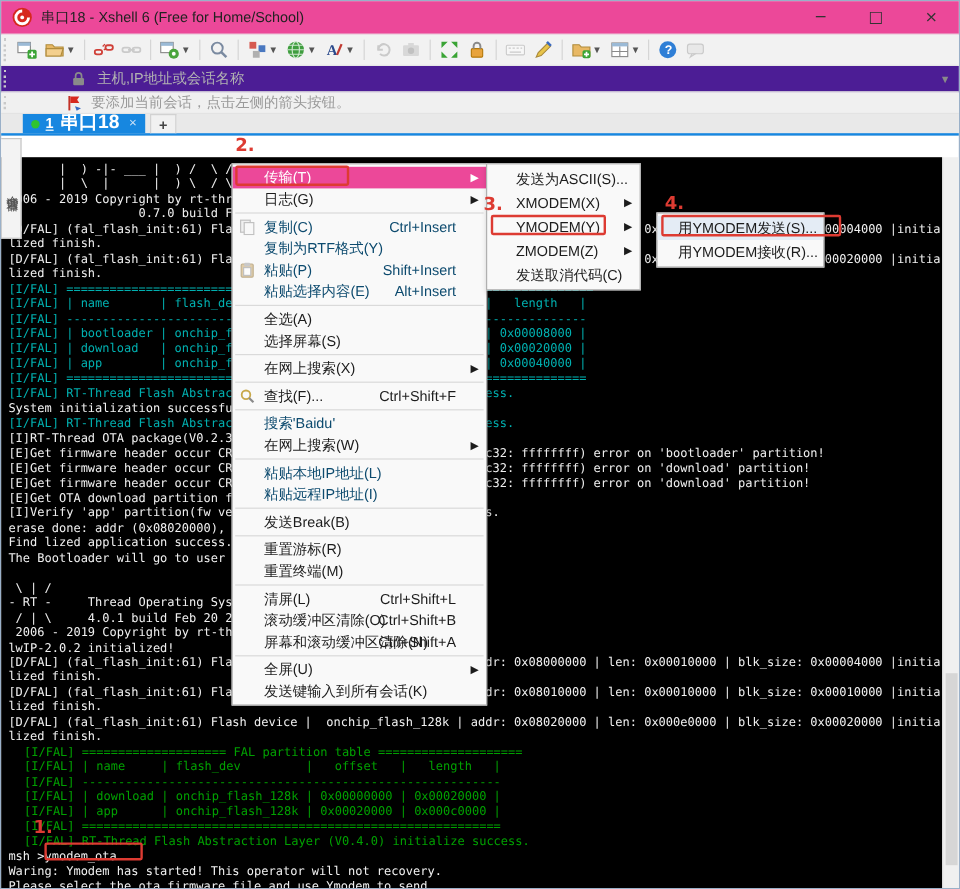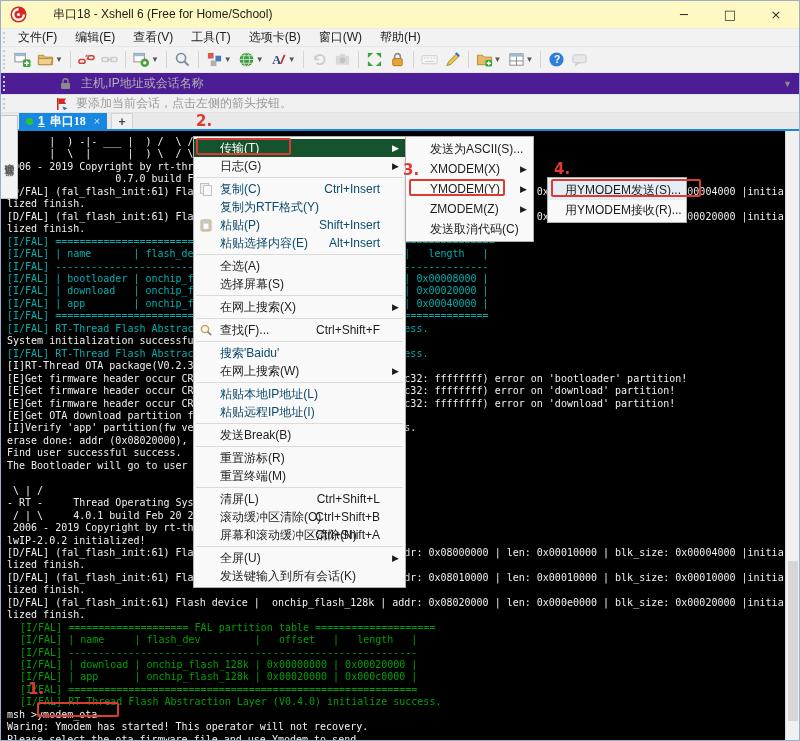--- a/index.html
+++ b/index.html
@@ -1,21 +1,21 @@
 <!DOCTYPE html>
 <html><head>
 <meta charset="utf-8">
 <style>
   * { margin:0; padding:0; box-sizing:border-box; }
   html,body { width:800px; height:741px; overflow:hidden; }
   body { font-family:"Liberation Sans","DejaVu Sans",sans-serif; font-size:12px; position:relative; background:#fff; }
   .win { position:absolute; inset:0; border:1px solid #9ab0c8; background:#fff; }
 
   
-  .titlebar { height:28px; background:#fef9c3; display:flex; align-items:center; border-bottom:1px solid #ececec;gap:19px; }
+  .titlebar { height:28px; background:#ec4899; display:flex; align-items:center; border-bottom:1px solid #ececec; }
   .app-icon { width:17px; height:17px; margin:0 7px 0 9px; display:inline-block; }
   .title { color:#222; font-size:12px; }
   .win-controls { margin-left:auto; display:flex; height:100%; }
   .wc { width:46px; height:100%; display:flex; align-items:center; justify-content:center; color:#333; font-size:13px; font-family:"DejaVu Sans",sans-serif; }
 
   
   .menubar { height:18px; background:#f2f2f2; display:flex; align-items:center; border-bottom:1px solid #e7e7e7; padding-left:8px; position:relative; }
   .menubar .grip, .toolbar .grip, .addressbar .grip, .notifbar .grip { position:absolute; left:2px; top:3px; bottom:3px; width:3px; border-left:2px dotted #c9c9c9; }
   .mb-item { padding:0 9px; color:#222; height:100%; display:flex; align-items:center; }
 
@@ -36,21 +36,21 @@
   
   .notifbar { height:18px; background:#f0f0f0; border-bottom:1px solid #e3e3e3; display:flex; align-items:center; position:relative; }
   .notif-flag { margin-left:54px; width:14px; height:14px; }
   .notif-text { color:#9a9a9a; margin-left:7px; }
 
   
   .tabbar { height:18px; background:#e9e9e9; border-bottom:2px solid #1787e0; display:flex; align-items:flex-end; padding-left:18px; }
   .tab.active { height:16px; background:#1787e0; color:#fff; font-weight:bold; display:flex; align-items:center; padding:0 7px; gap:5px; }
   .tab-dot { width:7px; height:7px; border-radius:50%; background:#2fc42f; }
   .tab-num { text-decoration:underline; font-size:12px; line-height:14px; }
-  .tab-label { font-size:12px; line-height:14px;font-family:Liberation Serif, serif; }
+  .tab-label { font-size:16px; line-height:14px; }
   .tab-close { color:#cfe3f7; font-weight:normal; font-size:11px; margin-left:3px; }
   .tab.plus { height:16px; width:22px; background:#f1f1f1; border:1px solid #d2d2d2; border-bottom:none; color:#444; display:flex; align-items:center; justify-content:center; margin-left:4px; font-weight:bold; }
 
   
   .terminal { position:absolute; left:0; top:130px; right:14px; bottom:0; background:#000; overflow:hidden; padding:5px 0 0 6px; }
   .tl { font-family:"DejaVu Sans Mono","Liberation Mono",monospace; font-size:10px; line-height:12.45px; white-space:pre; }
   .tl.w { color:#f0f0f0; } .tl.c { color:#00b0b0; } .tl.g { color:#00a000;margin-left:13px; }
 
   
   .scrollbar { position:absolute; right:0; top:130px; width:14px; bottom:0; background:#f0f0f0; border-left:1px solid #dcdcdc; }
@@ -62,21 +62,21 @@
 
   
   .menu { position:absolute; background:#f9f9f9; border:1px solid #b0b0b0; box-shadow:2px 2px 5px rgba(0,0,0,.3); z-index:30; padding:2px 0; }
   .main-menu { left:192px; top:135px; width:213px; }
   .submenu1  { left:404px; top:135px; width:129px; }
   .submenu2  { left:546px; top:176px; width:140px; }
   .mi { position:relative; height:18px; line-height:18px; padding:0 26px 0 26px; color:#1c1c1c; white-space:nowrap; }
   .submenu1 .mi, .submenu2 .mi { height:20px; line-height:20px; padding-left:24px; }
   .submenu2 .mi { padding-left:17px; }
   .mi.dis { color:#0c4a6e; }
-  .mi.hl { background:#14532d; color:#fff; }
+  .mi.hl { background:#ec4899; color:#fff; }
   .mi.hl2 { background:#e4ecf5; }
   .mi .sc { position:absolute; right:25px; }
   .mi .sub-arrow { position:absolute; right:6px; font-size:9px; top:0; }
   .mi .mic { position:absolute; left:5px; top:2px; width:14px; height:14px; }
   .mi .mic svg { width:14px; height:14px; }
   .mi.dis .mic { opacity:.5; }
   .msep { height:1px; background:#dadada; margin:2px 2px; }
 
   
   .rbox { position:absolute; border:2px solid #dd3b32; border-radius:2px; z-index:45; }
@@ -96,30 +96,20 @@
         </svg>
     </span>
     <span class="title">串口18 - Xshell 6 (Free for Home/School)</span>
     <div class="win-controls">
       <span class="wc">─</span>
       <span class="wc">□</span>
       <span class="wc">×</span>
     </div>
   </div>
 
-  <div class="menubar" id="menubar">
-      <span class="grip"></span>
-      <span class="mb-item">文件(F)</span>
-      <span class="mb-item">编辑(E)</span>
-      <span class="mb-item">查看(V)</span>
-      <span class="mb-item">工具(T)</span>
-      <span class="mb-item">选项卡(B)</span>
-      <span class="mb-item">窗口(W)</span>
-      <span class="mb-item">帮助(H)</span>
-    </div>
 
   <div class="toolbar" id="toolbar">
       <span class="grip"></span>
       <span class="tbtn">
         <svg viewBox="0 0 18 18">
           <rect x="1" y="2.5" width="11" height="9" fill="#fff" stroke="#8a8a8a"></rect>
           <rect x="1" y="2.5" width="11" height="3" fill="#9bbad6"></rect>
           <rect x="9.5" y="9" width="8" height="8" rx="1.5" fill="#3aa435"></rect>
           <path d="M13.5 10.5v5M11 13h5" stroke="#fff" stroke-width="1.6"></path>
         </svg>
@@ -307,21 +297,21 @@
       <div class="tl c">[I/FAL] RT-Thread Flash Abstraction Layer (V0.4.0) initialize success.</div>
       <div class="tl w">System initialization successful.</div>
       <div class="tl c">[I/FAL] RT-Thread Flash Abstraction Layer (V0.4.0) initialize success.</div>
       <div class="tl w">[I]RT-Thread OTA package(V0.2.3) initialize success.</div>
       <div class="tl w">[E]Get firmware header occur CRC32 error! (calc.crc: 0x0 != hdr.crc32: ffffffff) error on 'bootloader' partition!</div>
       <div class="tl w">[E]Get firmware header occur CRC32 error! (calc.crc: 0x0 != hdr.crc32: ffffffff) error on 'download' partition!</div>
       <div class="tl w">[E]Get firmware header occur CRC32 error! (calc.crc: 0x0 != hdr.crc32: ffffffff) error on 'download' partition!</div>
       <div class="tl w">[E]Get OTA download partition firmware failed!</div>
       <div class="tl w">[I]Verify 'app' partition(fw ver: 0, timestamp: 1582182528) success.</div>
       <div class="tl w">erase done: addr (0x08020000), size (131072)</div>
-      <div class="tl w">Find user successful success.</div>
+      <div class="tl w">Find lized application success.</div>
       <div class="tl w">The Bootloader will go to user application now.</div>
       <div class="tl w"> </div>
       <div class="tl w"> \ | /</div>
       <div class="tl w">- RT -     Thread Operating System</div>
       <div class="tl w"> / | \     4.0.1 build Feb 20 2020</div>
       <div class="tl w"> 2006 - 2019 Copyright by rt-thread team</div>
       <div class="tl w">lwIP-2.0.2 initialized!</div>
       <div class="tl w">[D/FAL] (fal_flash_init:61) Flash device |   onchip_flash_16k | addr: 0x08000000 | len: 0x00010000 | blk_size: 0x00004000 |initia</div>
       <div class="tl w">lized finish.</div>
       <div class="tl w">[D/FAL] (fal_flash_init:61) Flash device |   onchip_flash_64k | addr: 0x08010000 | len: 0x00010000 | blk_size: 0x00010000 |initia</div>

